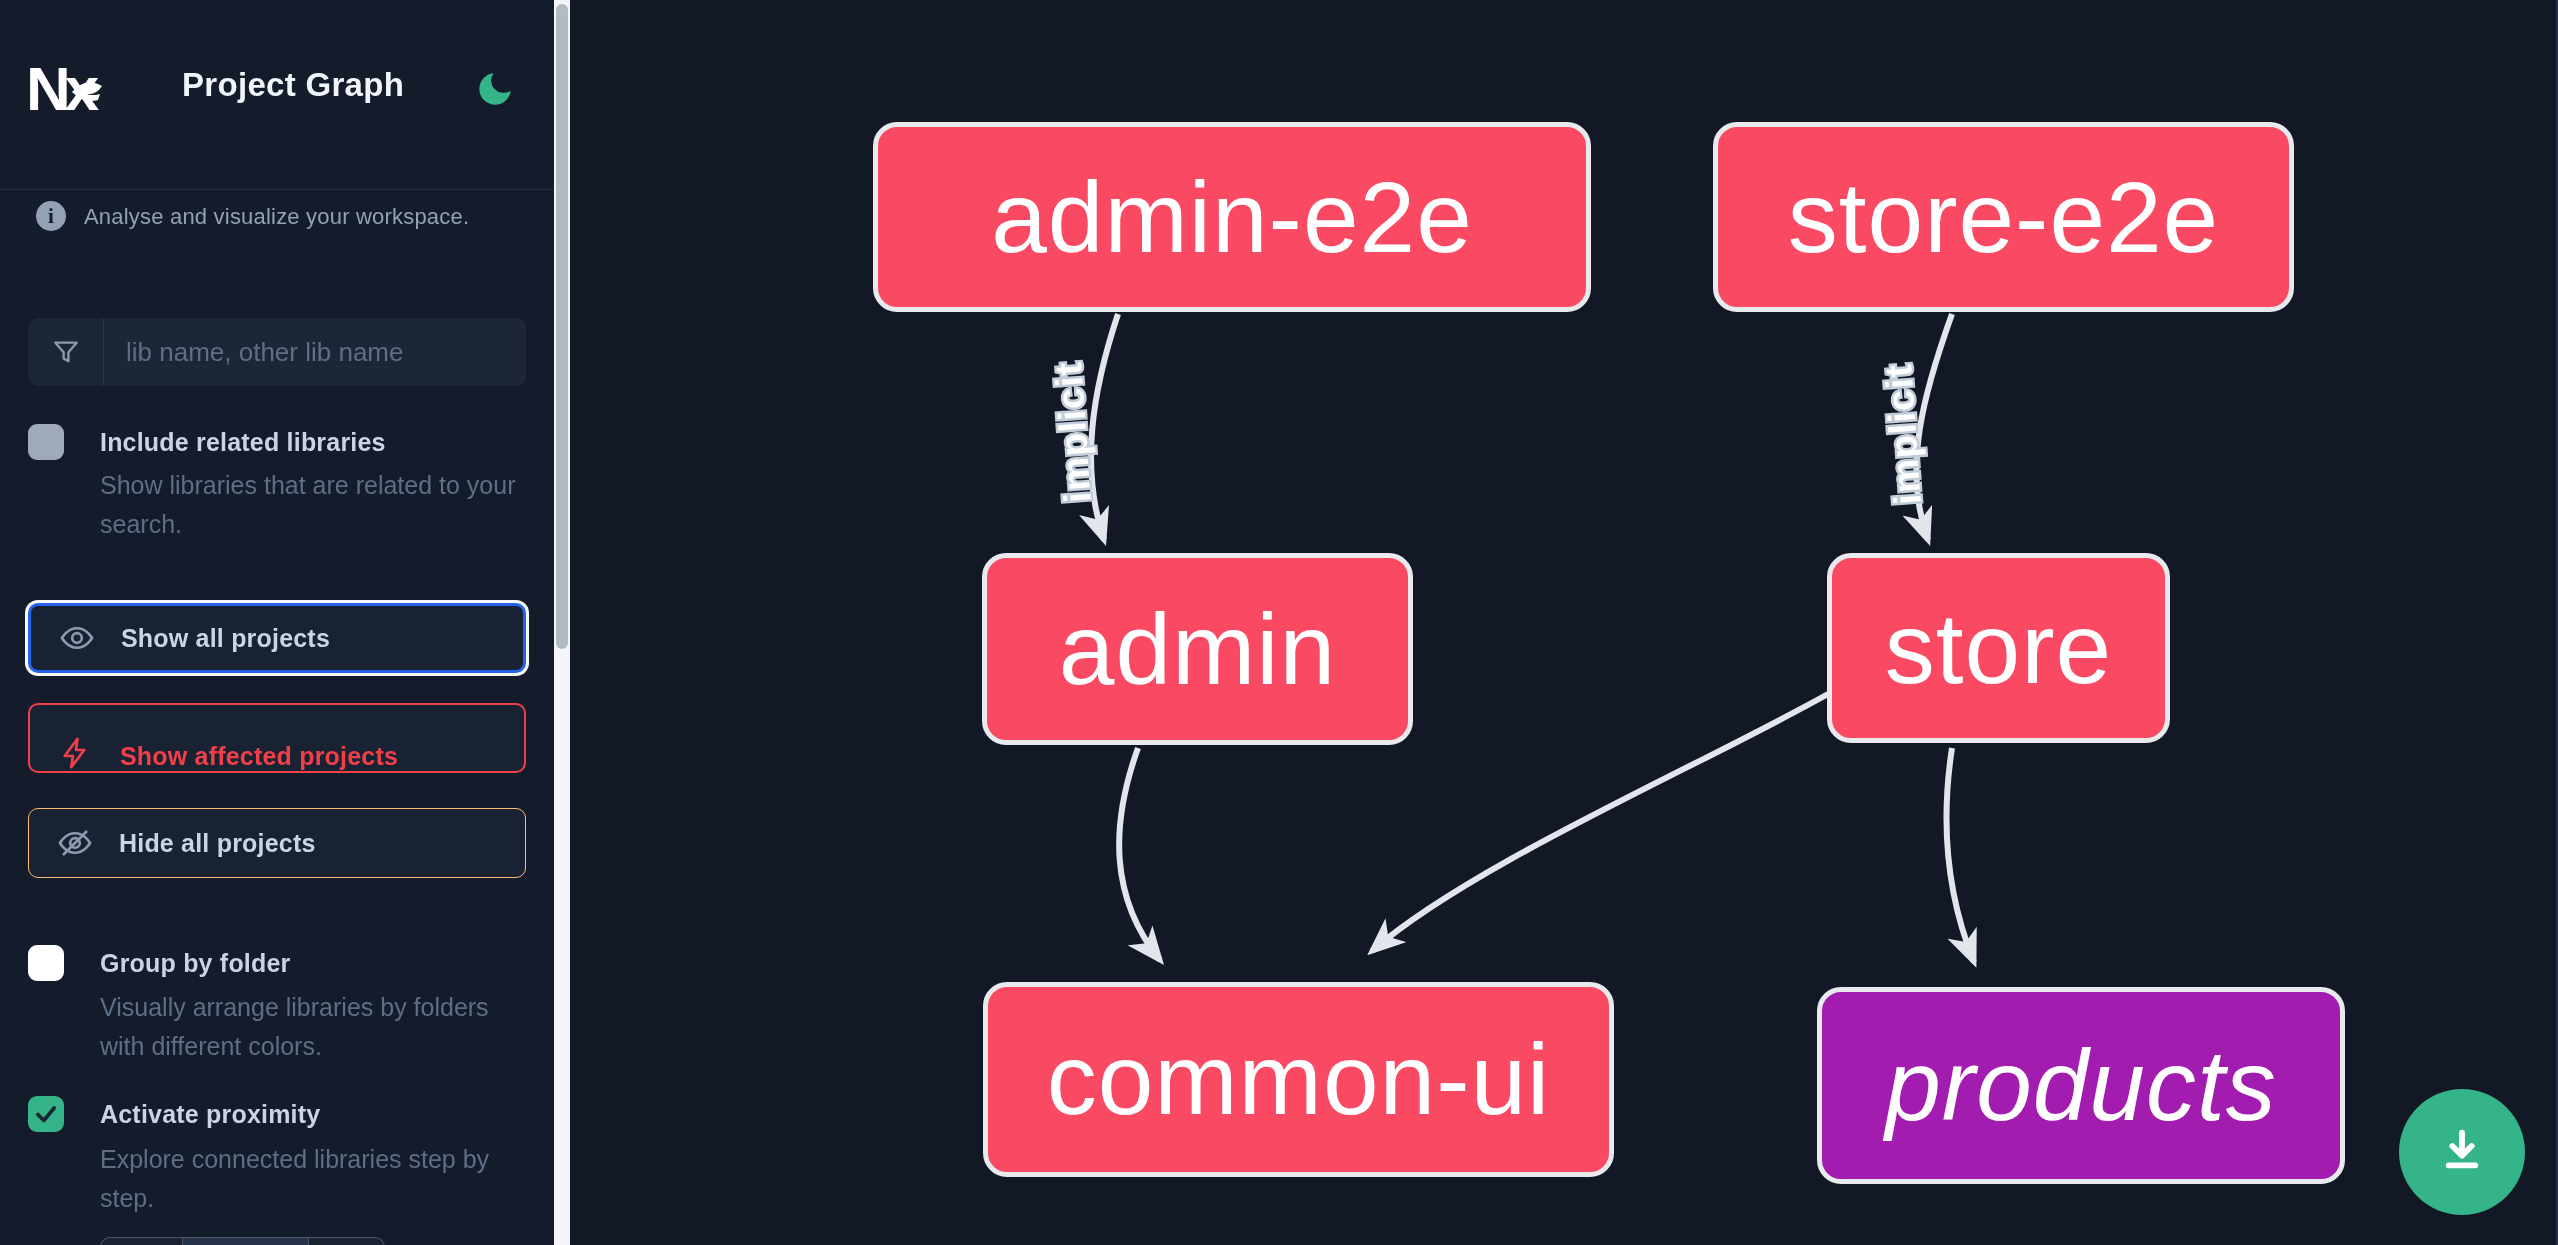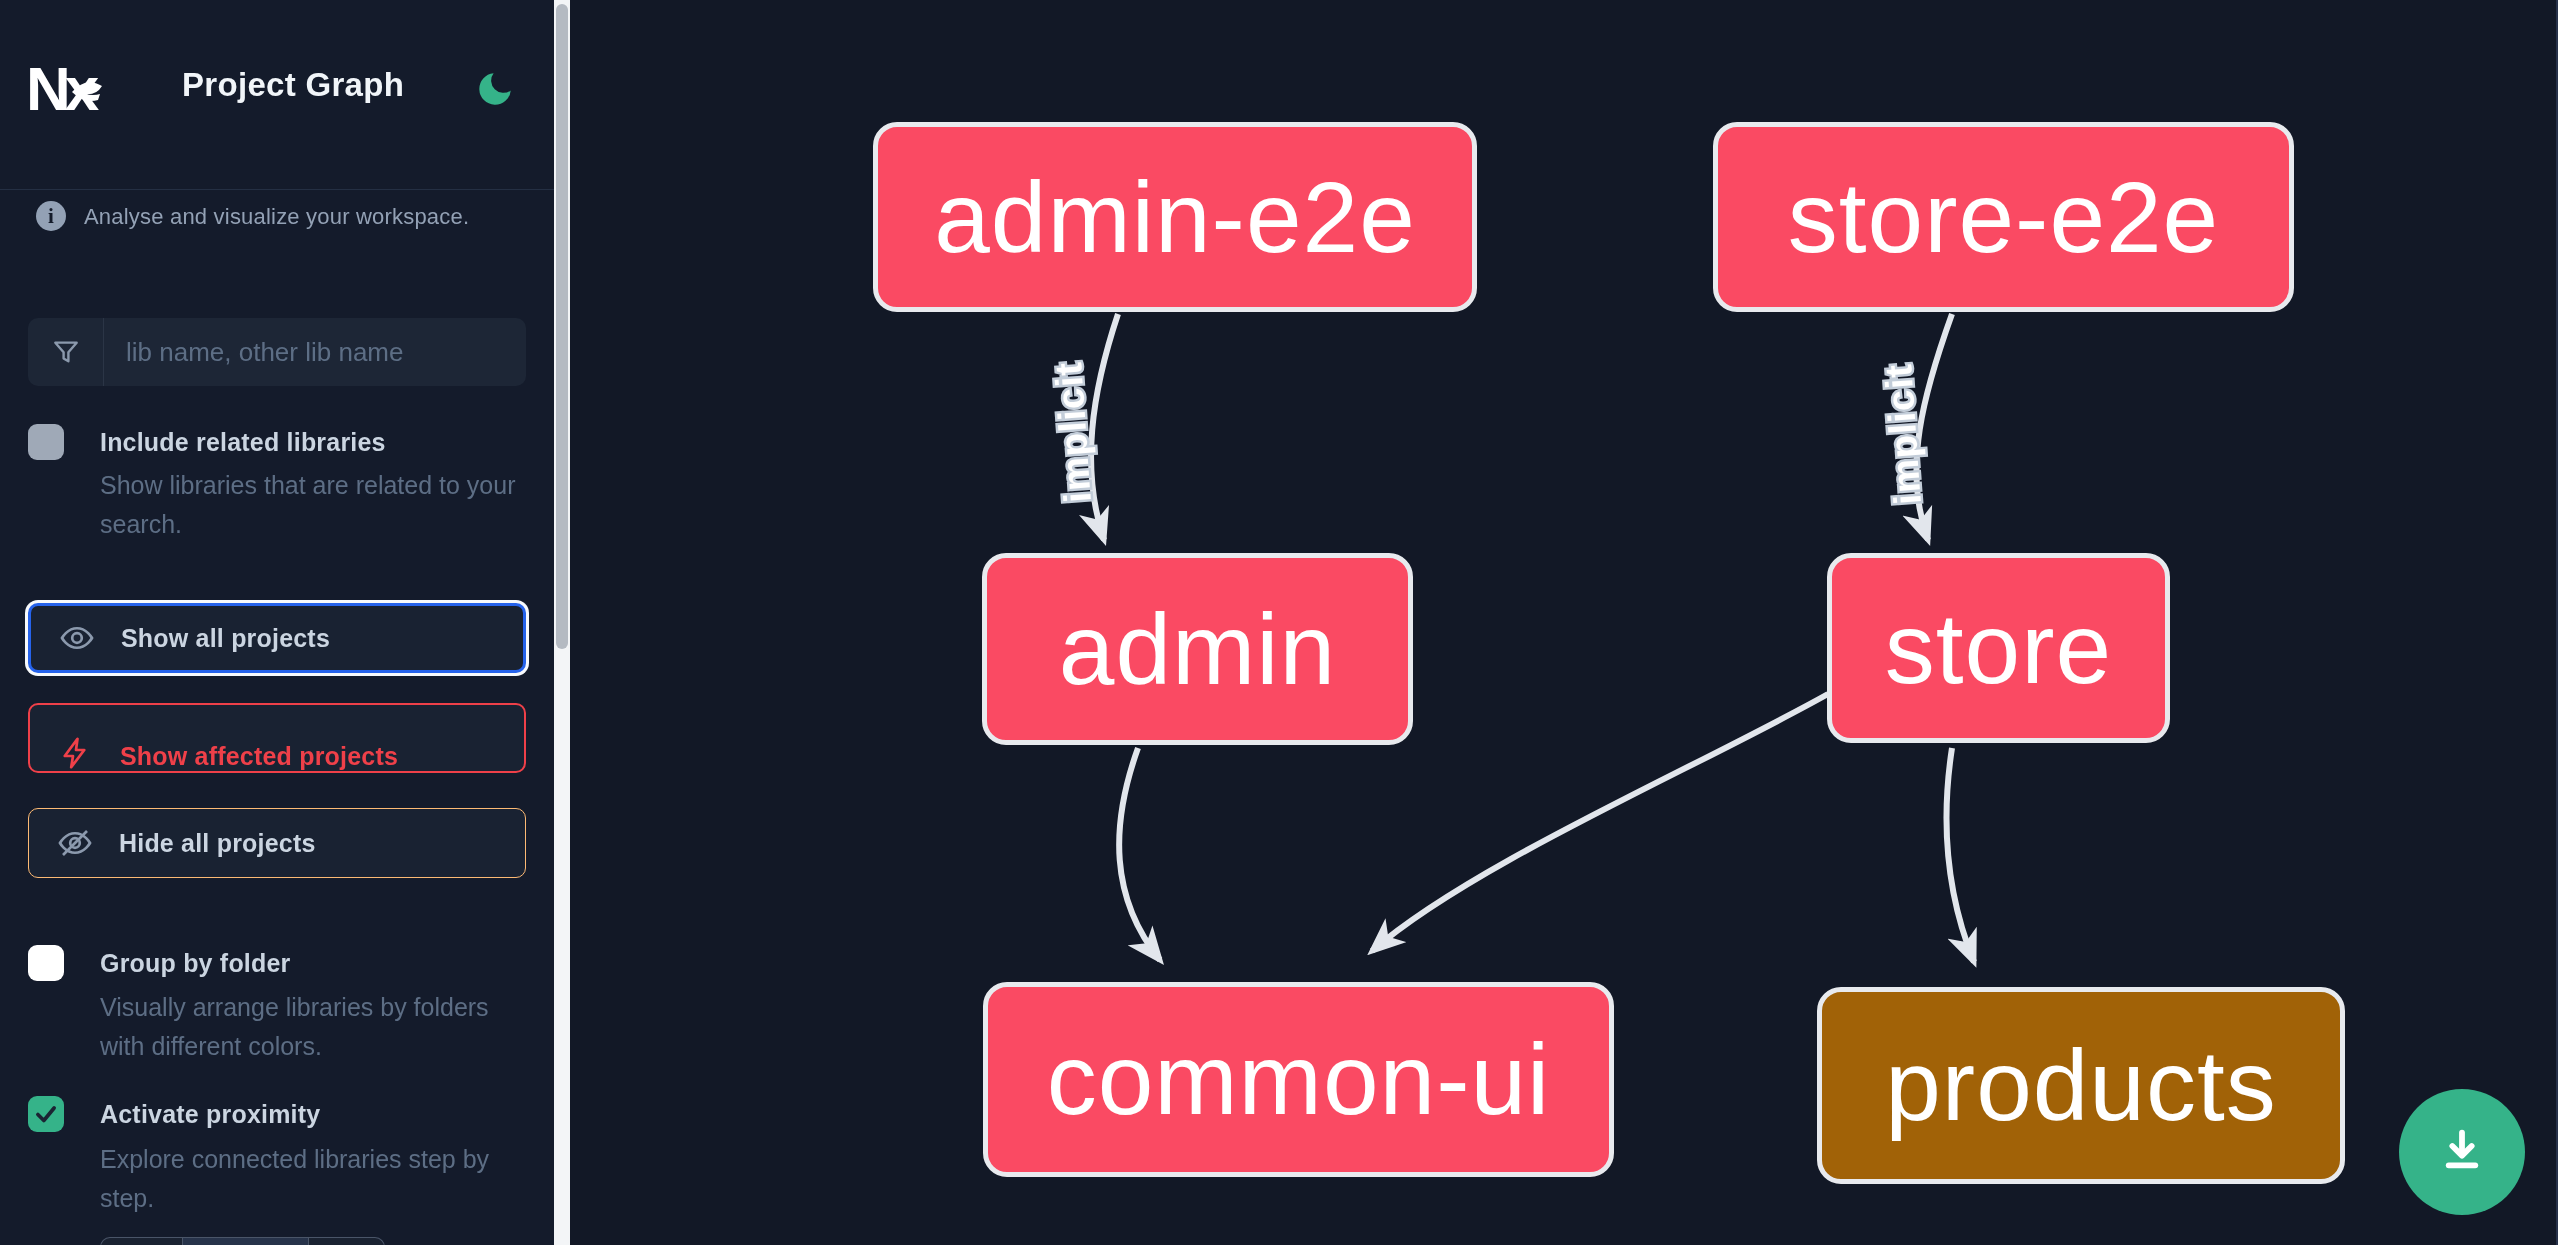--- a/index.html
+++ b/index.html
@@ -63,21 +63,21 @@
   
   .canvas { position:absolute; left:570px; top:0; width:1988px; height:1245px;
             background:#121826; border-right:2px solid #27324a; }
   .edges-svg { position:absolute; left:0; top:0; }
 
   .node { position:absolute; border:5px solid #e8eaee; border-radius:24px;
           display:flex; align-items:center; justify-content:center;
           color:#ffffff; font-size:100px; font-weight:400; letter-spacing:1px;
           cursor:pointer; }
   .node-affected { background:#fa4a63; }
-  .node-normal   { background:#a16207; }
+  .node-normal   { background:#a21caf;font-style:italic; }
 
   .edge-label-text { font-size:38px; font-weight:700; letter-spacing:1px;
                      fill:#ffffff; stroke:#c3cdd9; stroke-width:5px; paint-order:stroke;
                      font-family:"Liberation Sans",sans-serif; }
 
   .fab { position:absolute; left:1829px; top:1089px; width:126px; height:126px;
          border-radius:50%; background:#35b389; display:flex; align-items:center;
          justify-content:center; cursor:pointer; }
 </style>
 </head>
@@ -173,21 +173,21 @@
       <path d="M 1118 314 C 1092 392 1080 468 1104 540" marker-end="url(#arrow)"></path>
       <path d="M 1952 314 C 1924 392 1902 468 1928 540" marker-end="url(#arrow)"></path>
       <path d="M 1138 748 C 1110 826 1110 898 1160 960" marker-end="url(#arrow)"></path>
       <path d="M 1828 694 C 1696 768 1472 864 1372 951" marker-end="url(#arrow)"></path>
       <path d="M 1952 748 C 1940 826 1948 898 1974 962" marker-end="url(#arrow)"></path>
     </g>
     <text class="edge-label-text" x="1076" y="432" text-anchor="middle" dominant-baseline="middle" transform="rotate(-94 1076 432)">implicit</text>
     <text class="edge-label-text" x="1906" y="434" text-anchor="middle" dominant-baseline="middle" transform="rotate(-94 1906 434)">implicit</text>
   </svg>
 
-  <div class="node node-affected" style="left:303px; top:122px; width:604px; height:190px;">admin-e2e</div>
+  <div class="node node-affected" style="left:303px; top:122px; width:718px; height:190px;">admin-e2e</div>
 
   <div class="node node-affected" style="left:1143px; top:122px; width:581px; height:190px;">store-e2e</div>
 
   <div class="node node-affected" style="left:412px; top:553px; width:431px; height:192px;">admin</div>
 
   <div class="node node-affected" style="left:1257px; top:553px; width:343px; height:190px;">store</div>
 
   <div class="node node-affected" style="left:365px; top:982px; width:631px; height:195px;margin-left:48px;">common-ui</div>
 
   <div class="node node-normal" style="left:1247px; top:987px; width:528px; height:197px;">products</div>

